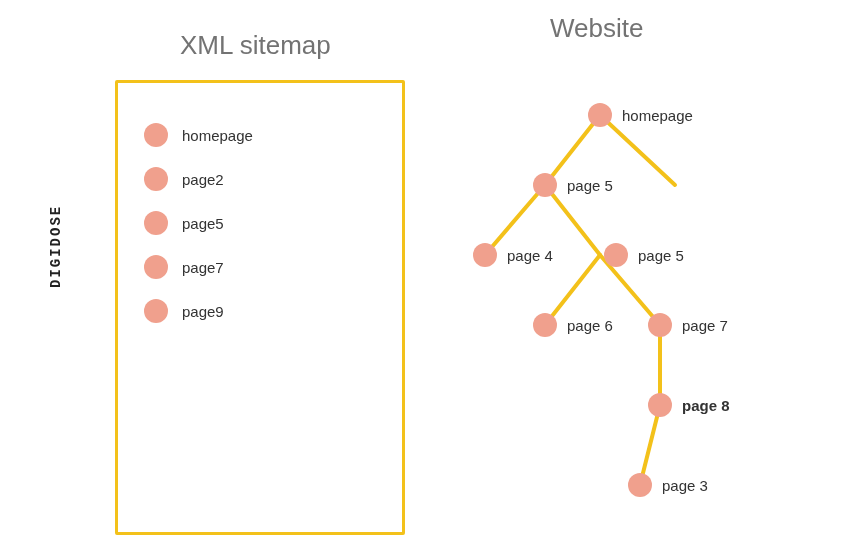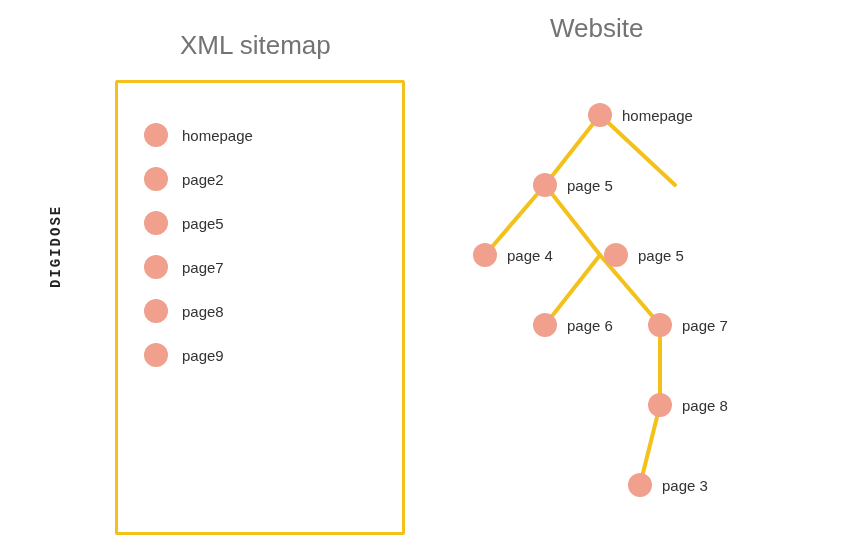--- a/index.html
+++ b/index.html
@@ -108,24 +108,20 @@
     <div class="sitemap-item">
       <div class="dot"></div>
       <div class="sitemap-label">page5</div>
     </div>
     <div class="sitemap-item">
       <div class="dot"></div>
       <div class="sitemap-label">page7</div>
     </div>
     <div class="sitemap-item">
       <div class="dot"></div>
-      <div class="sitemap-label">page8</div>
-    </div>
-    <div class="sitemap-item">
-      <div class="dot"></div>
       <div class="sitemap-label">page9</div>
     </div>
   </div>
 
 <div class="tree" id="tree">
   <svg id="tree-svg">
       <line x1="160" y1="35" x2="105" y2="105" stroke="#f3c11a" stroke-width="4" stroke-linecap="round"></line>
       <line x1="160" y1="35" x2="235" y2="105" stroke="#f3c11a" stroke-width="4" stroke-linecap="round"></line>
       <line x1="105" y1="105" x2="45" y2="175" stroke="#f3c11a" stroke-width="4" stroke-linecap="round"></line>
       <line x1="105" y1="105" x2="160" y2="175" stroke="#f3c11a" stroke-width="4" stroke-linecap="round"></line>
@@ -151,21 +147,21 @@
       <div class="node-label">page 5</div>
     </div>
     <div class="node" style="left: 93px; top: 233px; text-align: right;">
       <div class="dot"></div>
       <div class="node-label">page 6</div>
     </div>
     <div class="node" style="left: 208px; top: 233px;">
       <div class="dot"></div>
       <div class="node-label">page 7</div>
     </div>
-    <div class="node" style="left: 208px; top: 313px;">
+    <div class="node" style="left: 208px; top: 313px; font-weight: bold;">
       <div class="dot"></div>
       <div class="node-label">page 8</div>
     </div>
     <div class="node" style="left: 188px; top: 393px;">
       <div class="dot"></div>
       <div class="node-label">page 3</div>
     </div>
   </div>
 
 </body></html>

